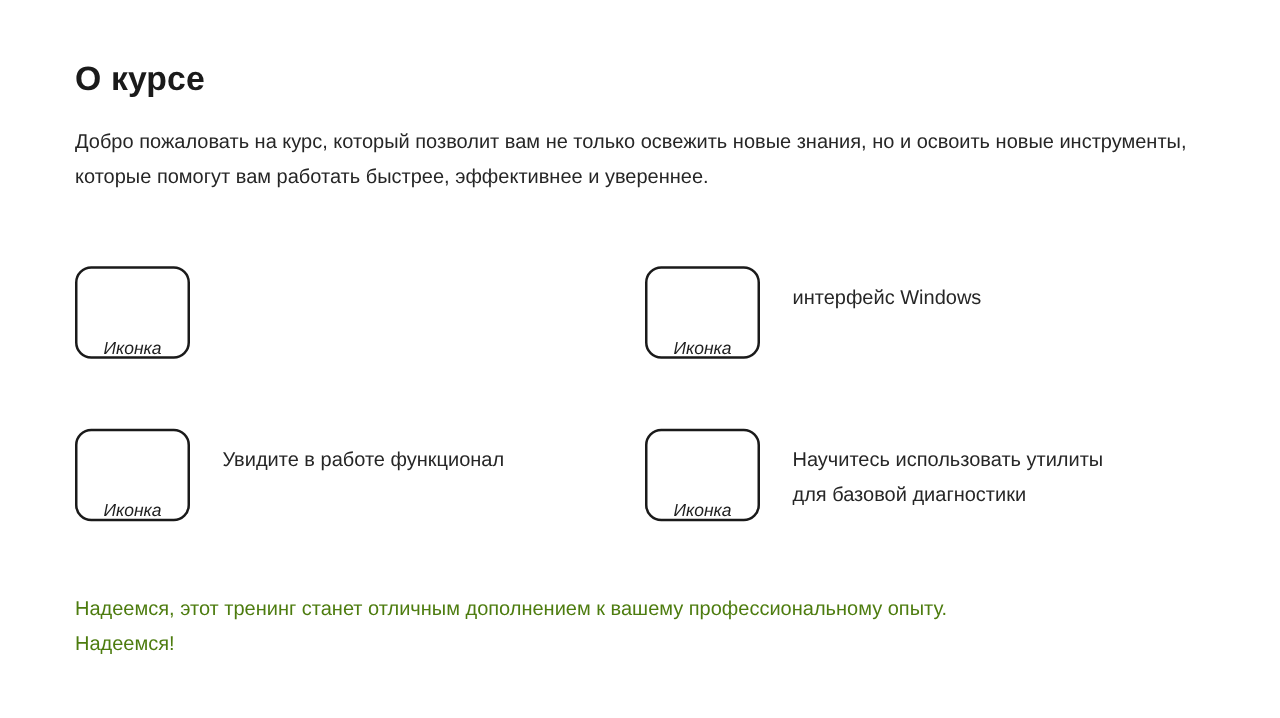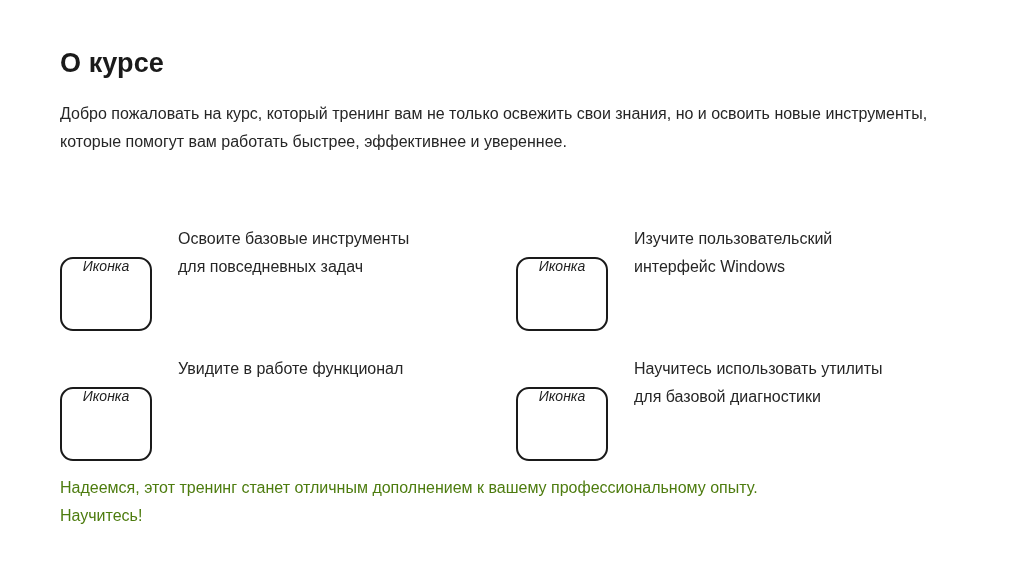--- a/index.html
+++ b/index.html
@@ -75,24 +75,23 @@
   }
 
   .icon-placeholder {
     flex: 0 0 auto;
     width: 92px;
     height: 74px;
     border: 2.5px solid #1a1a1a;
     border-radius: 13px;
     box-sizing: border-box;
     display: flex;
-    align-items: flex-start;
+    align-items: flex-end;
     justify-content: center;
     background: #ffffff;
-    margin-top: 44px;
   }
 
   .icon-placeholder-label {
     font-size: 14px;
     font-style: italic;
     color: #1f1f1f;
     line-height: 1;
     user-select: none;
   }
 
@@ -121,41 +120,36 @@
     display: block;
   }
 </style>
 </head>
 <body>
 
 <div class="slide">
 
   <h1 class="page-title">О курсе</h1>
 
-  <p class="intro-paragraph">Добро пожаловать на курс, который тренинг вам не только освежить свои знания, но и освоить новые инструменты, которые помогут вам работать быстрее, эффективнее и увереннее.</p>
+  <p class="intro-paragraph">Добро пожаловать на курс, который позволит вам не только освежить новые знания, но и освоить новые инструменты, которые помогут вам работать быстрее, эффективнее и увереннее.</p>
 
 
   <div class="benefits-grid">
 
     <div class="benefit-item">
       <div class="icon-placeholder">
         <span class="icon-placeholder-label">Иконка</span>
       </div>
-      <div class="benefit-text">
-        <span class="line">Освоите базовые инструменты</span>
-        <span class="line">для повседневных задач</span>
-      </div>
     </div>
 
     <div class="benefit-item">
       <div class="icon-placeholder">
         <span class="icon-placeholder-label">Иконка</span>
       </div>
       <div class="benefit-text">
-        <span class="line">Изучите пользовательский</span>
         <span class="line">интерфейс Windows</span>
       </div>
     </div>
 
     <div class="benefit-item">
       <div class="icon-placeholder">
         <span class="icon-placeholder-label">Иконка</span>
       </div>
       <div class="benefit-text">
         <span class="line">Увидите в работе функционал</span>
@@ -169,16 +163,16 @@
       <div class="benefit-text">
         <span class="line">Научитесь использовать утилиты</span>
         <span class="line">для базовой диагностики</span>
       </div>
     </div>
 
   </div>
 
   <p class="closing-paragraph">
     <span class="line">Надеемся, этот тренинг станет отличным дополнением к вашему профессиональному опыту.</span>
-    <span class="line">Научитесь!</span>
+    <span class="line">Надеемся!</span>
   </p>
 
 </div>
 
 </body></html>

